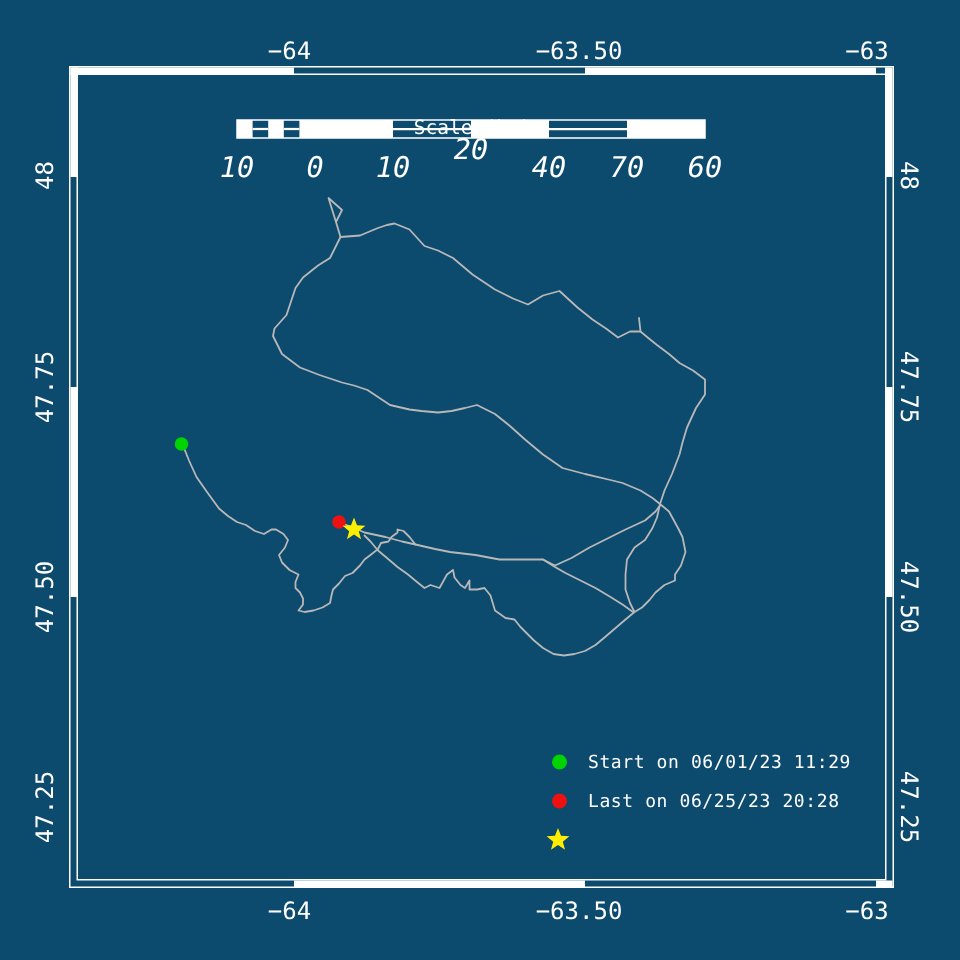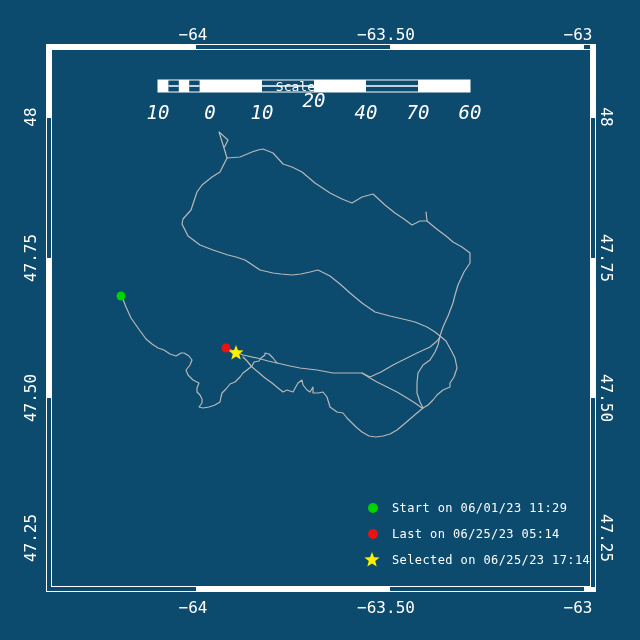--- a/index.html
+++ b/index.html
@@ -107,16 +107,15 @@
   <div class="lbl scaleTitle center" style="left:315px;top:86px;">Scale (km)</div>
   <div class="lbl scaleNum center" style="left:158px;top:112px;">10</div>
   <div class="lbl scaleNum center" style="left:210px;top:112px;">0</div>
   <div class="lbl scaleNum center" style="left:262px;top:112px;">10</div>
   <div class="lbl scaleNum center" style="left:314px;top:100px;">20</div>
   <div class="lbl scaleNum center" style="left:366px;top:112px;">40</div>
   <div class="lbl scaleNum center" style="left:418px;top:112px;">70</div>
   <div class="lbl scaleNum center" style="left:470px;top:112px;">60</div>
 
   <div class="lbl legendTxt" style="left:392px;top:501px;">Start on 06/01/23 11:29</div>
-  <div class="lbl legendTxt" style="left:392px;top:527px;">Last on 06/25/23 05:14</div>
-  <div class="lbl legendTxt" style="left:392px;top:553px;">Selected on 06/25/23 17:14</div>
+  <div class="lbl legendTxt" style="left:392px;top:527px;">Last on 06/25/23 20:28</div>
 
 </div>
 
 </body></html>

